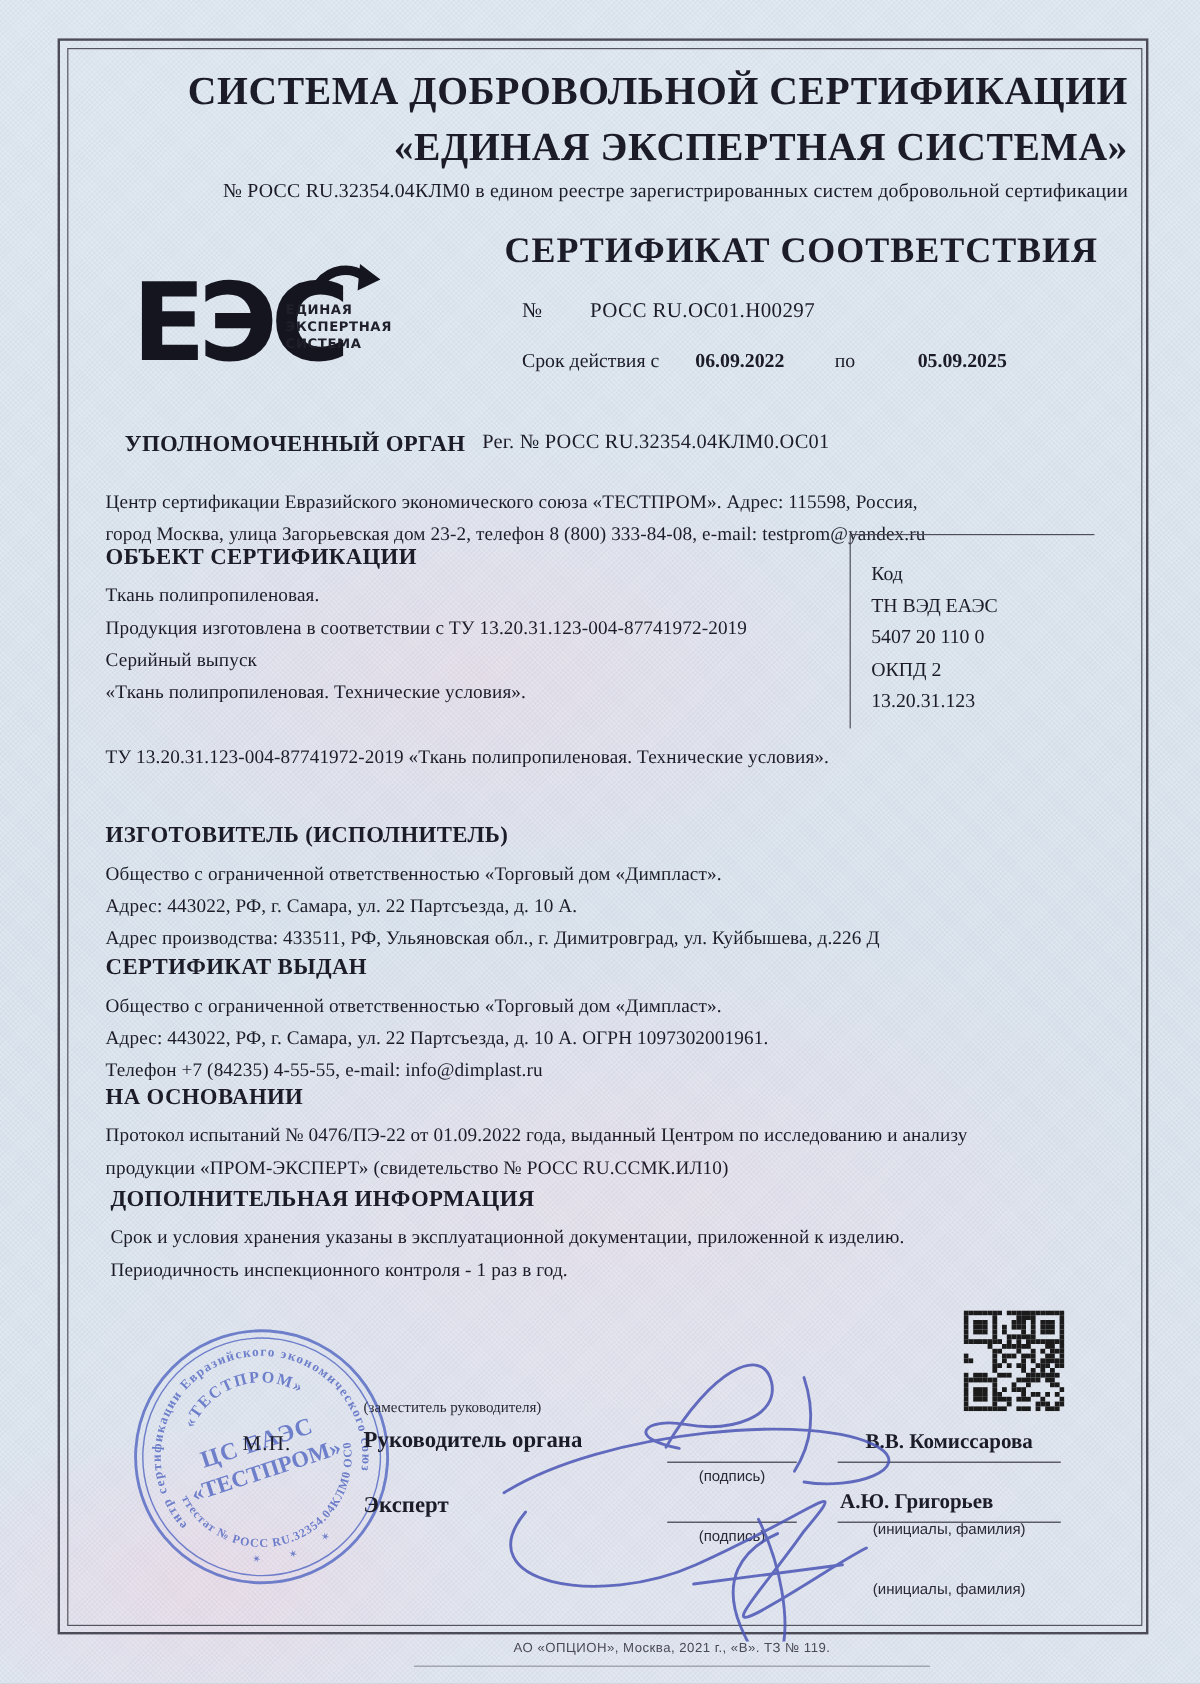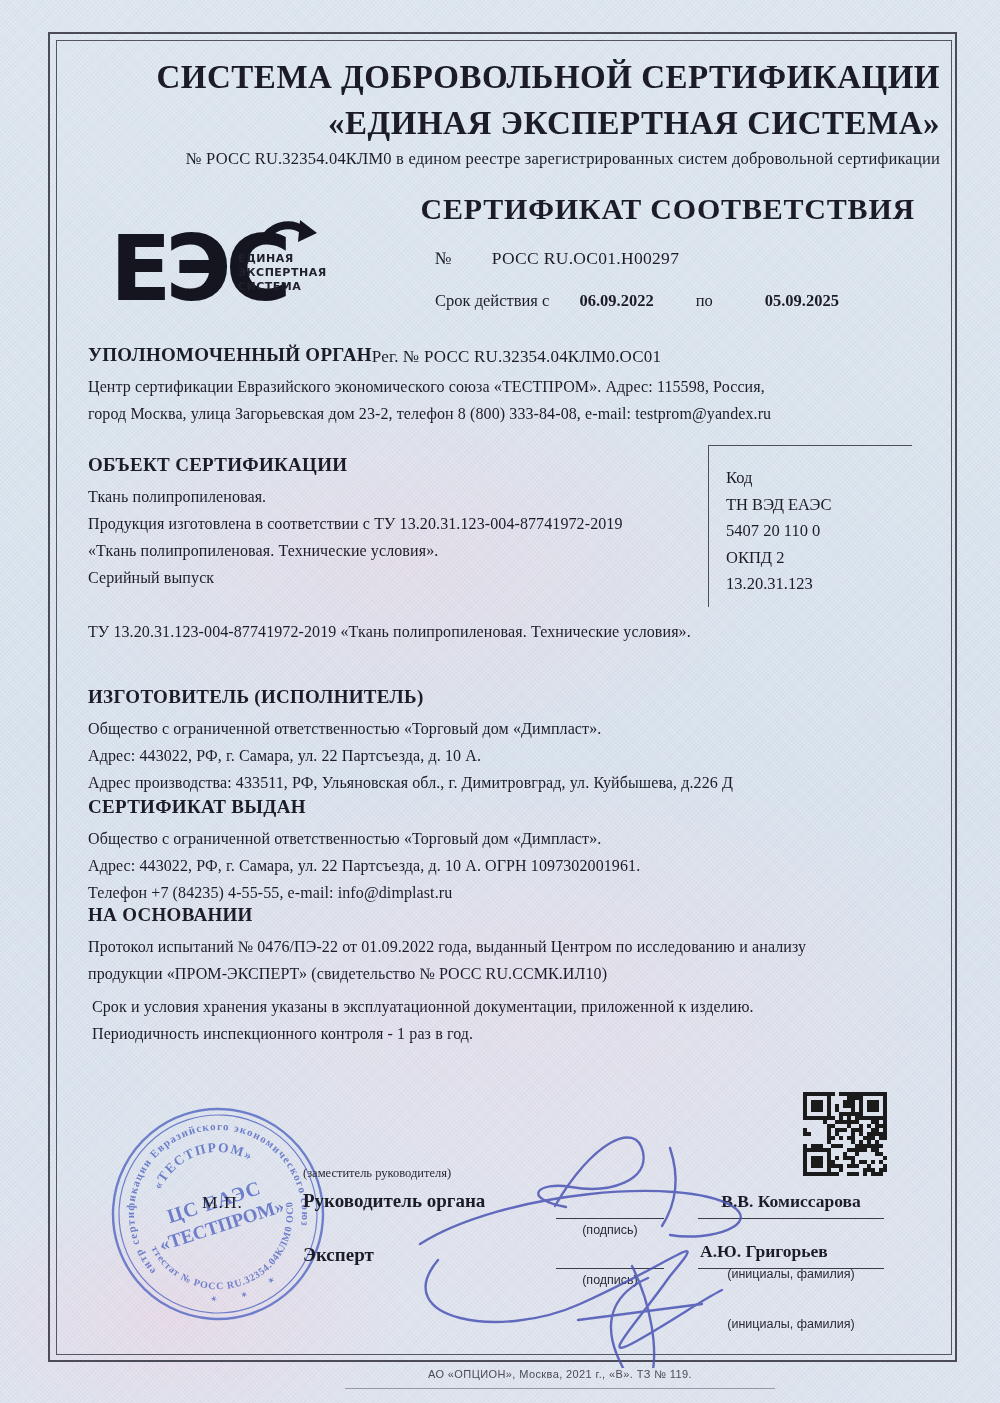--- a/index.html
+++ b/index.html
@@ -39,21 +39,21 @@
   .cert-title{left:335px; top:192px; width:580px; font-size:30px; font-weight:bold; letter-spacing:.8px;}
   .cert-num{left:435px; top:248px; font-size:17.5px; display:flex;}
   .cert-num .num-val{margin-left:40px; letter-spacing:.3px;}
   .cert-valid{left:435px; top:291px; font-size:16.5px; display:flex; align-items:baseline;}
   .cert-valid .v-from{margin-left:30px;}
   .cert-valid .v-po{margin-left:42px;}
   .cert-valid .v-to{margin-left:52px;}
 
   .section{left:88px; width:842px;}
   .sec-head{font-size:19px; font-weight:bold; letter-spacing:.3px; line-height:25px; margin:0;}
-  .sec-head-row{display:flex; align-items:flex-end; margin:0;}
+  .sec-head-row{display:flex; align-items:flex-start; gap:14px; margin:16px;}
   .sec-reg{font-size:17px; font-weight:normal; letter-spacing:.2px;}
   .body-line{font-size:16px; line-height:27px; margin:0; letter-spacing:.1px;}
   .sec-gap{height:6px;}
 
   .code-box{left:708px; top:445px; width:186px; height:142px;
     border-top:1.6px solid #4f4f5a; border-left:1.6px solid #4f4f5a;
     padding:19px 0 0 17px; font-size:16.5px; line-height:26.5px; background:transparent;}
 
   .qr{left:803px; top:1092px; width:84px; height:84px;}
 
@@ -138,22 +138,22 @@
     <div class="sec-gap"></div>
     <p class="body-line">Центр сертификации Евразийского экономического союза «ТЕСТПРОМ». Адрес: 115598, Россия,</p>
     <p class="body-line">город Москва, улица Загорьевская дом 23-2, телефон 8 (800) 333-84-08, e-mail: testprom@yandex.ru</p>
   </div>
 
   <div class="abs section" style="top:452px; width:610px;">
     <p class="sec-head">ОБЪЕКТ СЕРТИФИКАЦИИ</p>
     <div class="sec-gap"></div>
     <p class="body-line">Ткань полипропиленовая.</p>
     <p class="body-line">Продукция изготовлена в соответствии с ТУ 13.20.31.123-004-87741972-2019</p>
+    <p class="body-line">Серийный выпуск</p>
     <p class="body-line">«Ткань полипропиленовая. Технические условия».</p>
-    <p class="body-line">Серийный выпуск</p>
   </div>
 
   <div class="abs code-box">
     <div>Код</div>
     <div>ТН ВЭД ЕАЭС</div>
     <div>5407 20 110 0</div>
     <div>ОКПД 2</div>
     <div>13.20.31.123</div>
   </div>
 
@@ -178,20 +178,21 @@
   </div>
 
   <div class="abs section" style="top:902px;">
     <p class="sec-head">НА ОСНОВАНИИ</p>
     <div class="sec-gap"></div>
     <p class="body-line">Протокол испытаний № 0476/ПЭ-22 от 01.09.2022 года, выданный Центром по исследованию и анализу</p>
     <p class="body-line">продукции «ПРОМ-ЭКСПЕРТ» (свидетельство № РОСС RU.ССМК.ИЛ10)</p>
   </div>
 
   <div class="abs section" style="top:987px; left:92px;">
+    <p class="sec-head">ДОПОЛНИТЕЛЬНАЯ ИНФОРМАЦИЯ</p>
     <div class="sec-gap"></div>
     <p class="body-line">Срок и условия хранения указаны в эксплуатационной документации, приложенной к изделию.</p>
     <p class="body-line">Периодичность инспекционного контроля - 1 раз в год.</p>
   </div>
 
   <svg id="qr" class="abs qr" viewBox="0 0 84 84">
       <g fill="#1b1b1b">
         <rect x="0" y="0" width="4" height="4"></rect>
         <rect x="4" y="0" width="4" height="4"></rect>
         <rect x="8" y="0" width="4" height="4"></rect>

